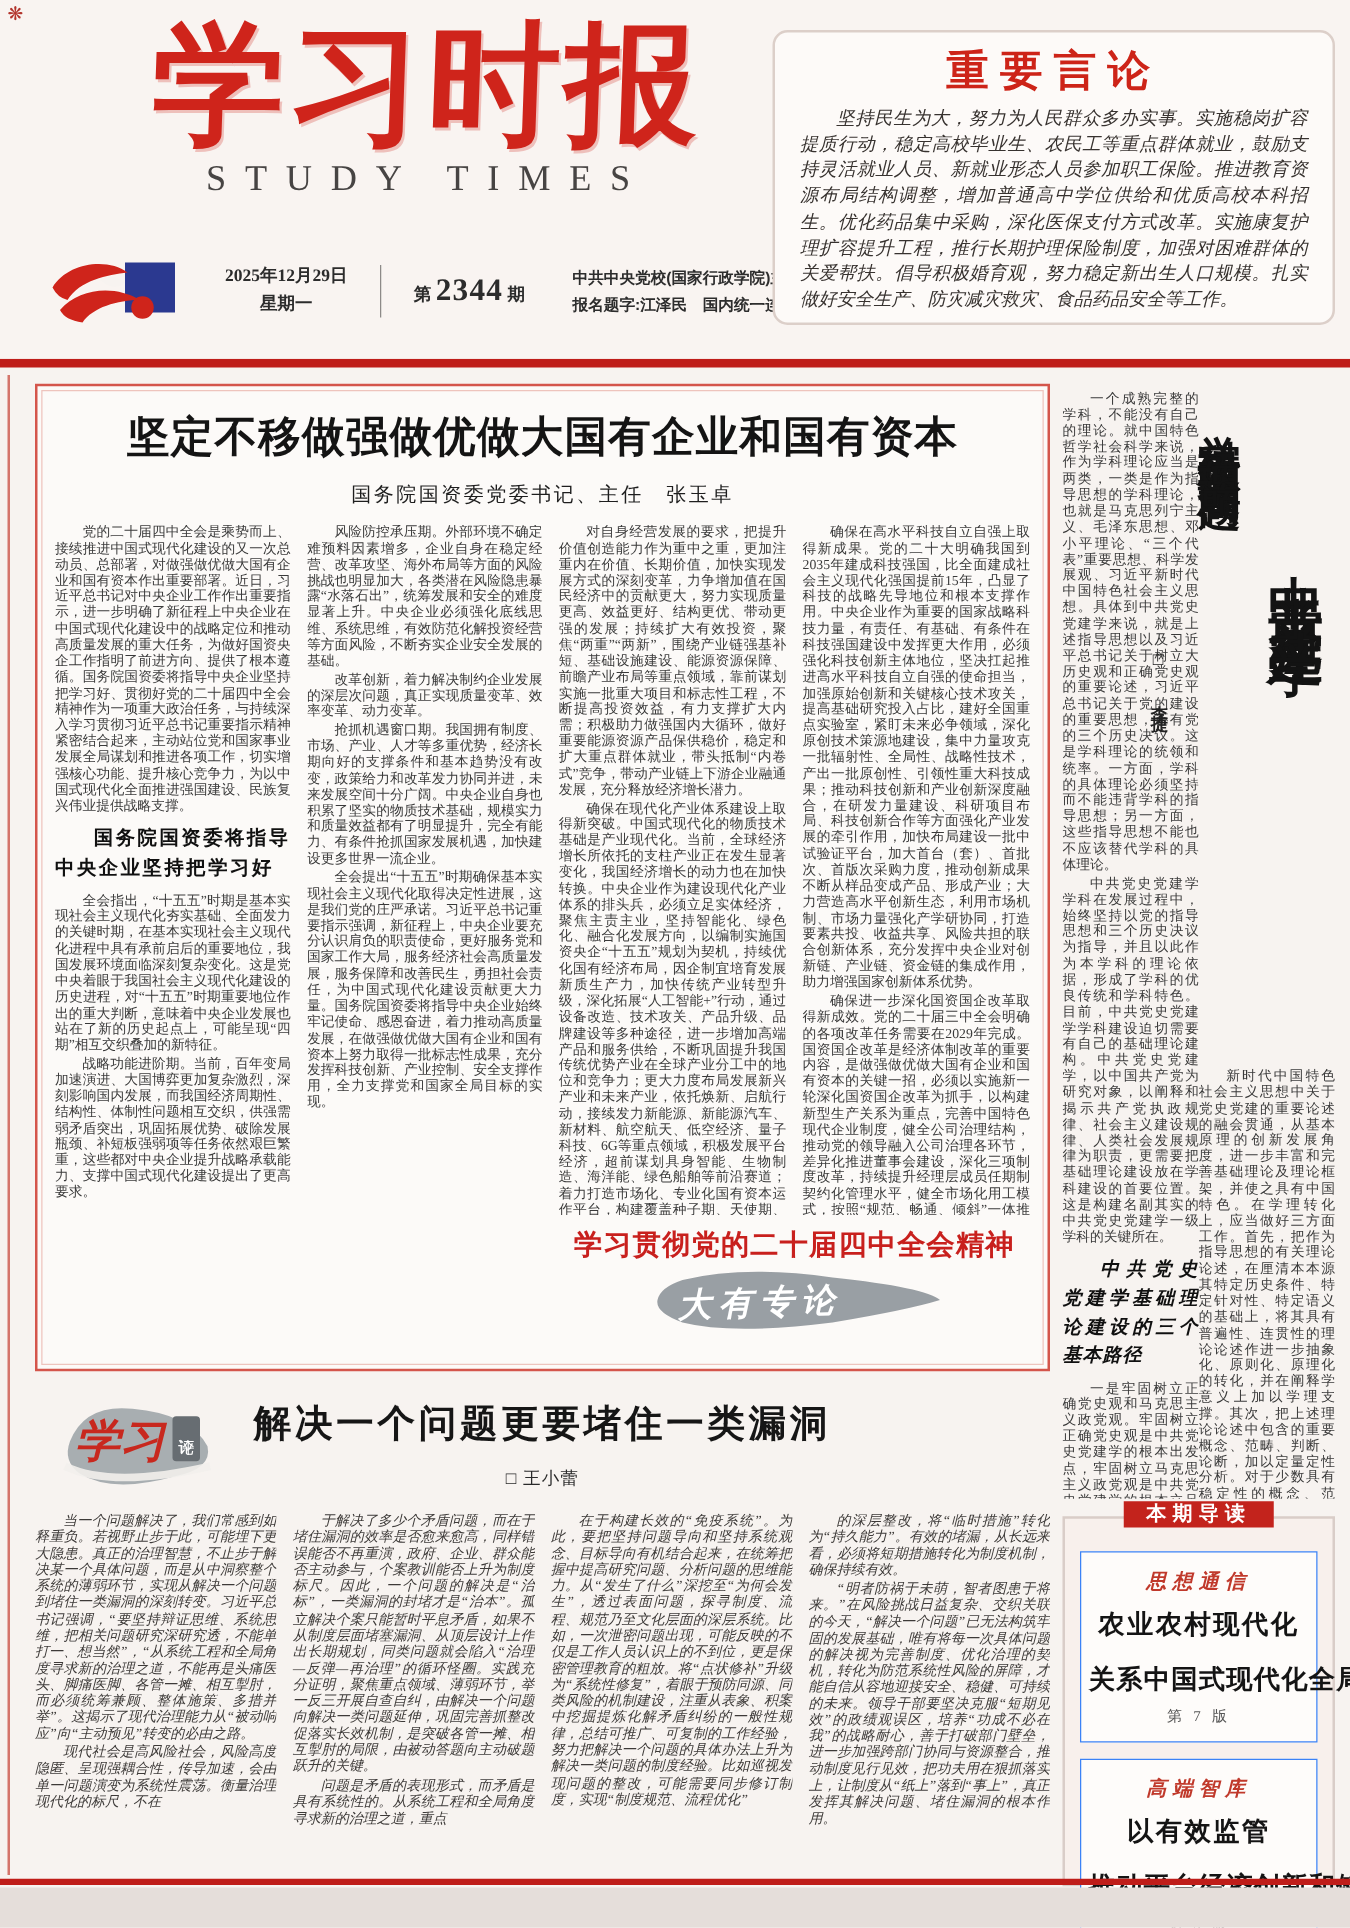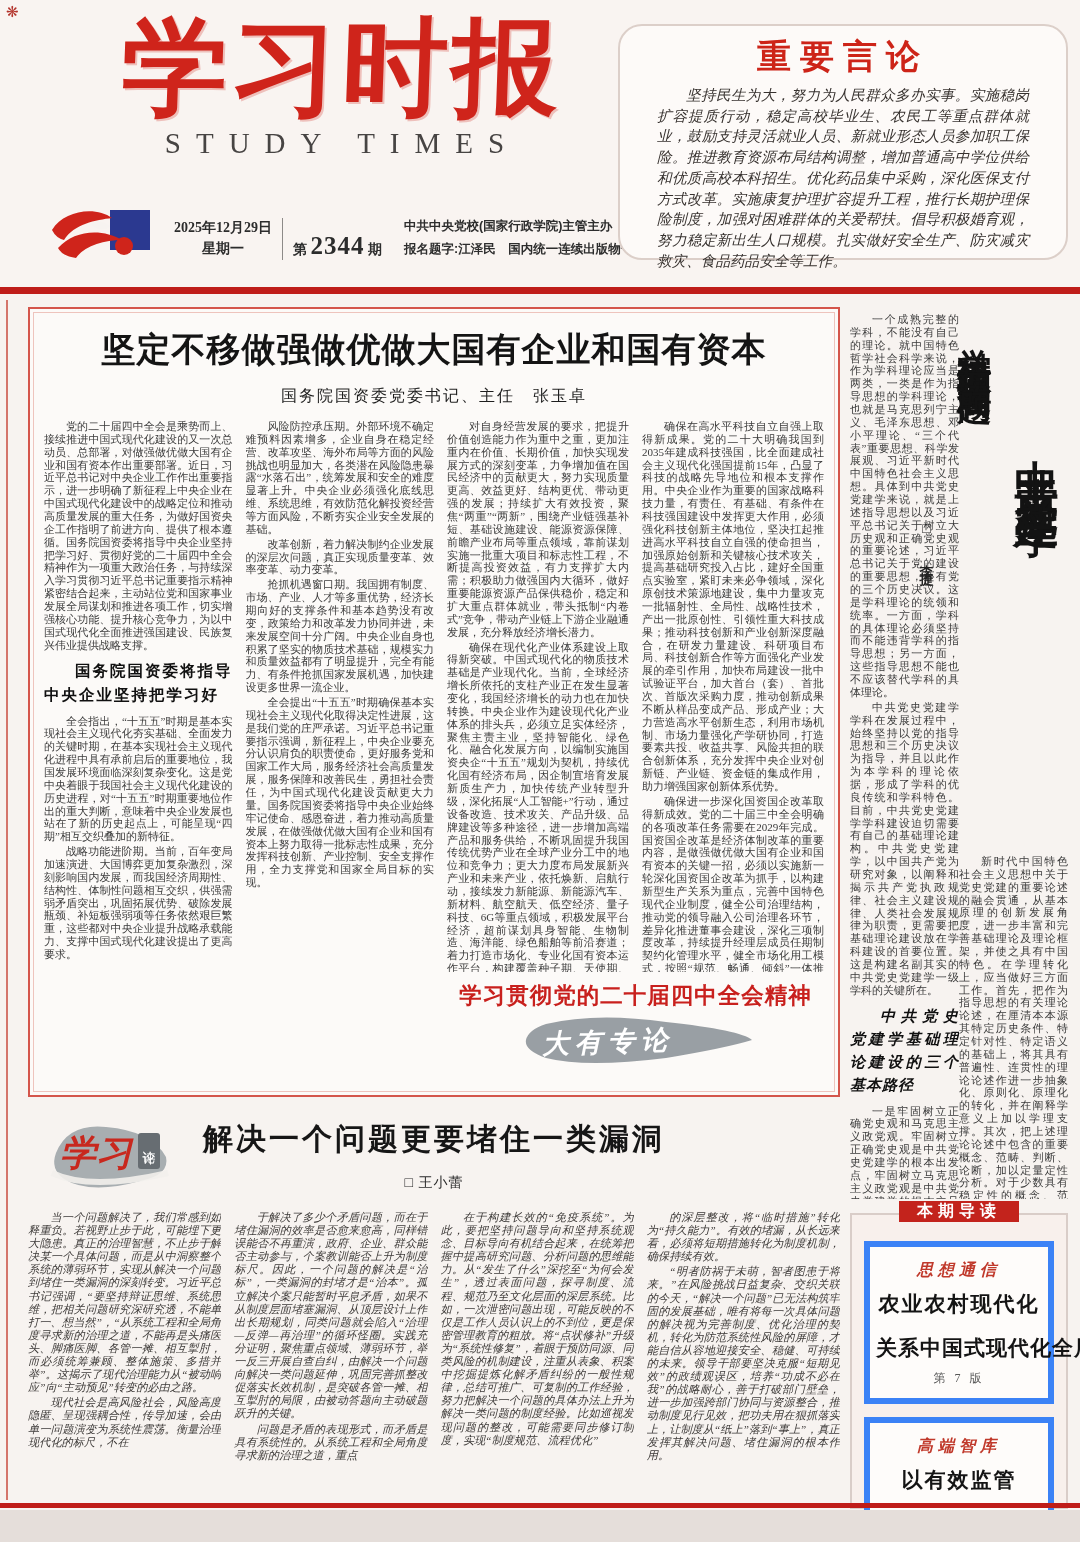--- a/index.html
+++ b/index.html
@@ -6,28 +6,28 @@
   html,body { background:#e9e2de; }
   body { font-family:"Liberation Serif", serif; }
   .page { position:relative; width:1080px; height:1542px; margin:0 auto; background:#f7f3f0; overflow:hidden; }
 
   
   .header { position:relative; height:287px; background:#f9f4f1; }
   .reg-mark { position:absolute; left:6px; top:4px; color:#b3342c; font-size:15px; line-height:1.1; letter-spacing:2px; width:40px; }
   .masthead { position:absolute; left:92px; top:6px; width:500px; text-align:center; }
   .masthead-title { font-size:106px; line-height:1.18; font-weight:bold; color:#cf241b; letter-spacing:4px; transform:skewX(-2deg); text-shadow:2px 2px 0 rgba(207,36,27,.25); white-space:nowrap; }
   .masthead-sub { font-size:29px; letter-spacing:15px; color:#474443; margin-top:-4px; white-space:nowrap; }
-  .dateline { position:absolute; left:50px; top:206px; display:flex; align-items:flex-end; }
+  .dateline { position:absolute; left:40px; top:206px; display:flex; align-items:center;gap:16px; }
   .logo { margin-right:10px; flex:none; }
   .date-block { text-align:center; font-weight:bold; font-size:14px; line-height:1.55; padding:0 10px; color:#2c2c2c; white-space:nowrap; }
   .vsep { width:1px; height:42px; background:#8d8a88; }
   .issue-block { padding:0 10px; font-weight:bold; font-size:14px; color:#2c2c2c; white-space:nowrap; }
   .issue-no { font-size:25px; letter-spacing:1px; }
   .info-block { padding-left:12px; font-family:"Liberation Sans", sans-serif; font-size:12.5px; font-weight:bold; color:#2d2d2d; line-height:1.8; white-space:nowrap; }
-  .quotes-box { position:absolute; right:12px; top:24px; width:450px; height:236px; border:2px solid #dccfc9; border-radius:24px; background:#fdfaf8; padding:8px 37px; }
+  .quotes-box { position:absolute; right:12px; top:24px; width:450px; height:236px; border:2px solid #dccfc9; border-radius:12px; background:#fdfaf8; padding:8px 20px; }
   .quotes-title { text-align:center; color:#cd2418; font-size:34px; font-weight:bold; letter-spacing:9px; }
   .quotes-body { margin-top:5px; font-size:14.6px; line-height:1.42; text-align:justify; text-indent:2em; font-style:italic; color:#37322f; }
   .red-rule { height:7px; background:#bf1d19; }
 
   
   .content { display:flex; gap:10px; padding:13px 12px 0 28px; }
   .left-col { width:812px; flex:none; }
   .right-col { flex:1; min-width:0; }
   .edge-line { position:absolute; left:6px; top:300px; height:1200px; width:2px; background:#c84b3f; opacity:.75; }
 
@@ -63,21 +63,21 @@
   .rcol-b { flex:1; min-width:0; display:flex; flex-direction:column; }
   .vtitle-block { height:542px; writing-mode:vertical-rl; padding-right:2px; }
   .vtitle-main { font-size:44px; font-weight:bold; letter-spacing:9px; margin-top:116px; color:#131313; }
   .vtitle-sub { font-size:34px; font-weight:bold; letter-spacing:4px; margin-top:12px; margin-right:10px; color:#131313; }
   .vauthor { font-size:14px; letter-spacing:7px; margin-top:212px; margin-right:16px; color:#222; font-weight:bold; }
   .rtext { flex:1; overflow:hidden; margin-top:4px; }
 
   
   .guide-box { position:relative; margin-top:14px; height:296px; border:2px solid #d9cdc8; background:#f8f0ec; padding:26px 12px 12px; }
   .guide-badge { position:absolute; top:-14px; left:50%; transform:translateX(-50%); background:#c3231c; color:#fff; font-size:16px; font-weight:bold; letter-spacing:5px; padding:0 18px; white-space:nowrap; }
-  .guide-item { background:#fefcfa; border:6px solid #3b82f6; text-align:center; padding:13px 6px 11px; }
+  .guide-item { background:#fefcfa; border:1px solid #3b82f6; text-align:center; padding:13px 6px 11px; }
   .guide-item + .guide-item { margin-top:13px; }
   .guide-cat { color:#c0392b; font-size:16px; font-weight:bold; font-style:italic; letter-spacing:5px; }
   .guide-t1 { font-size:21px; font-weight:bold; letter-spacing:2px; margin-top:9px; color:#141414; white-space:nowrap; }
   .guide-t2 { font-size:21px; font-weight:bold; letter-spacing:1px; margin-top:16px; color:#141414; white-space:nowrap; }
   .guide-page { font-size:12px; color:#565656; margin-top:8px; letter-spacing:3px; }
 
   .bottom-rule { position:absolute; left:0; right:0; bottom:34px; height:5px; background:#bf1d19; }
   .bottom-band { position:absolute; left:0; right:0; bottom:0; height:32px; background:#e5deda; }
 </style>
 </head>

